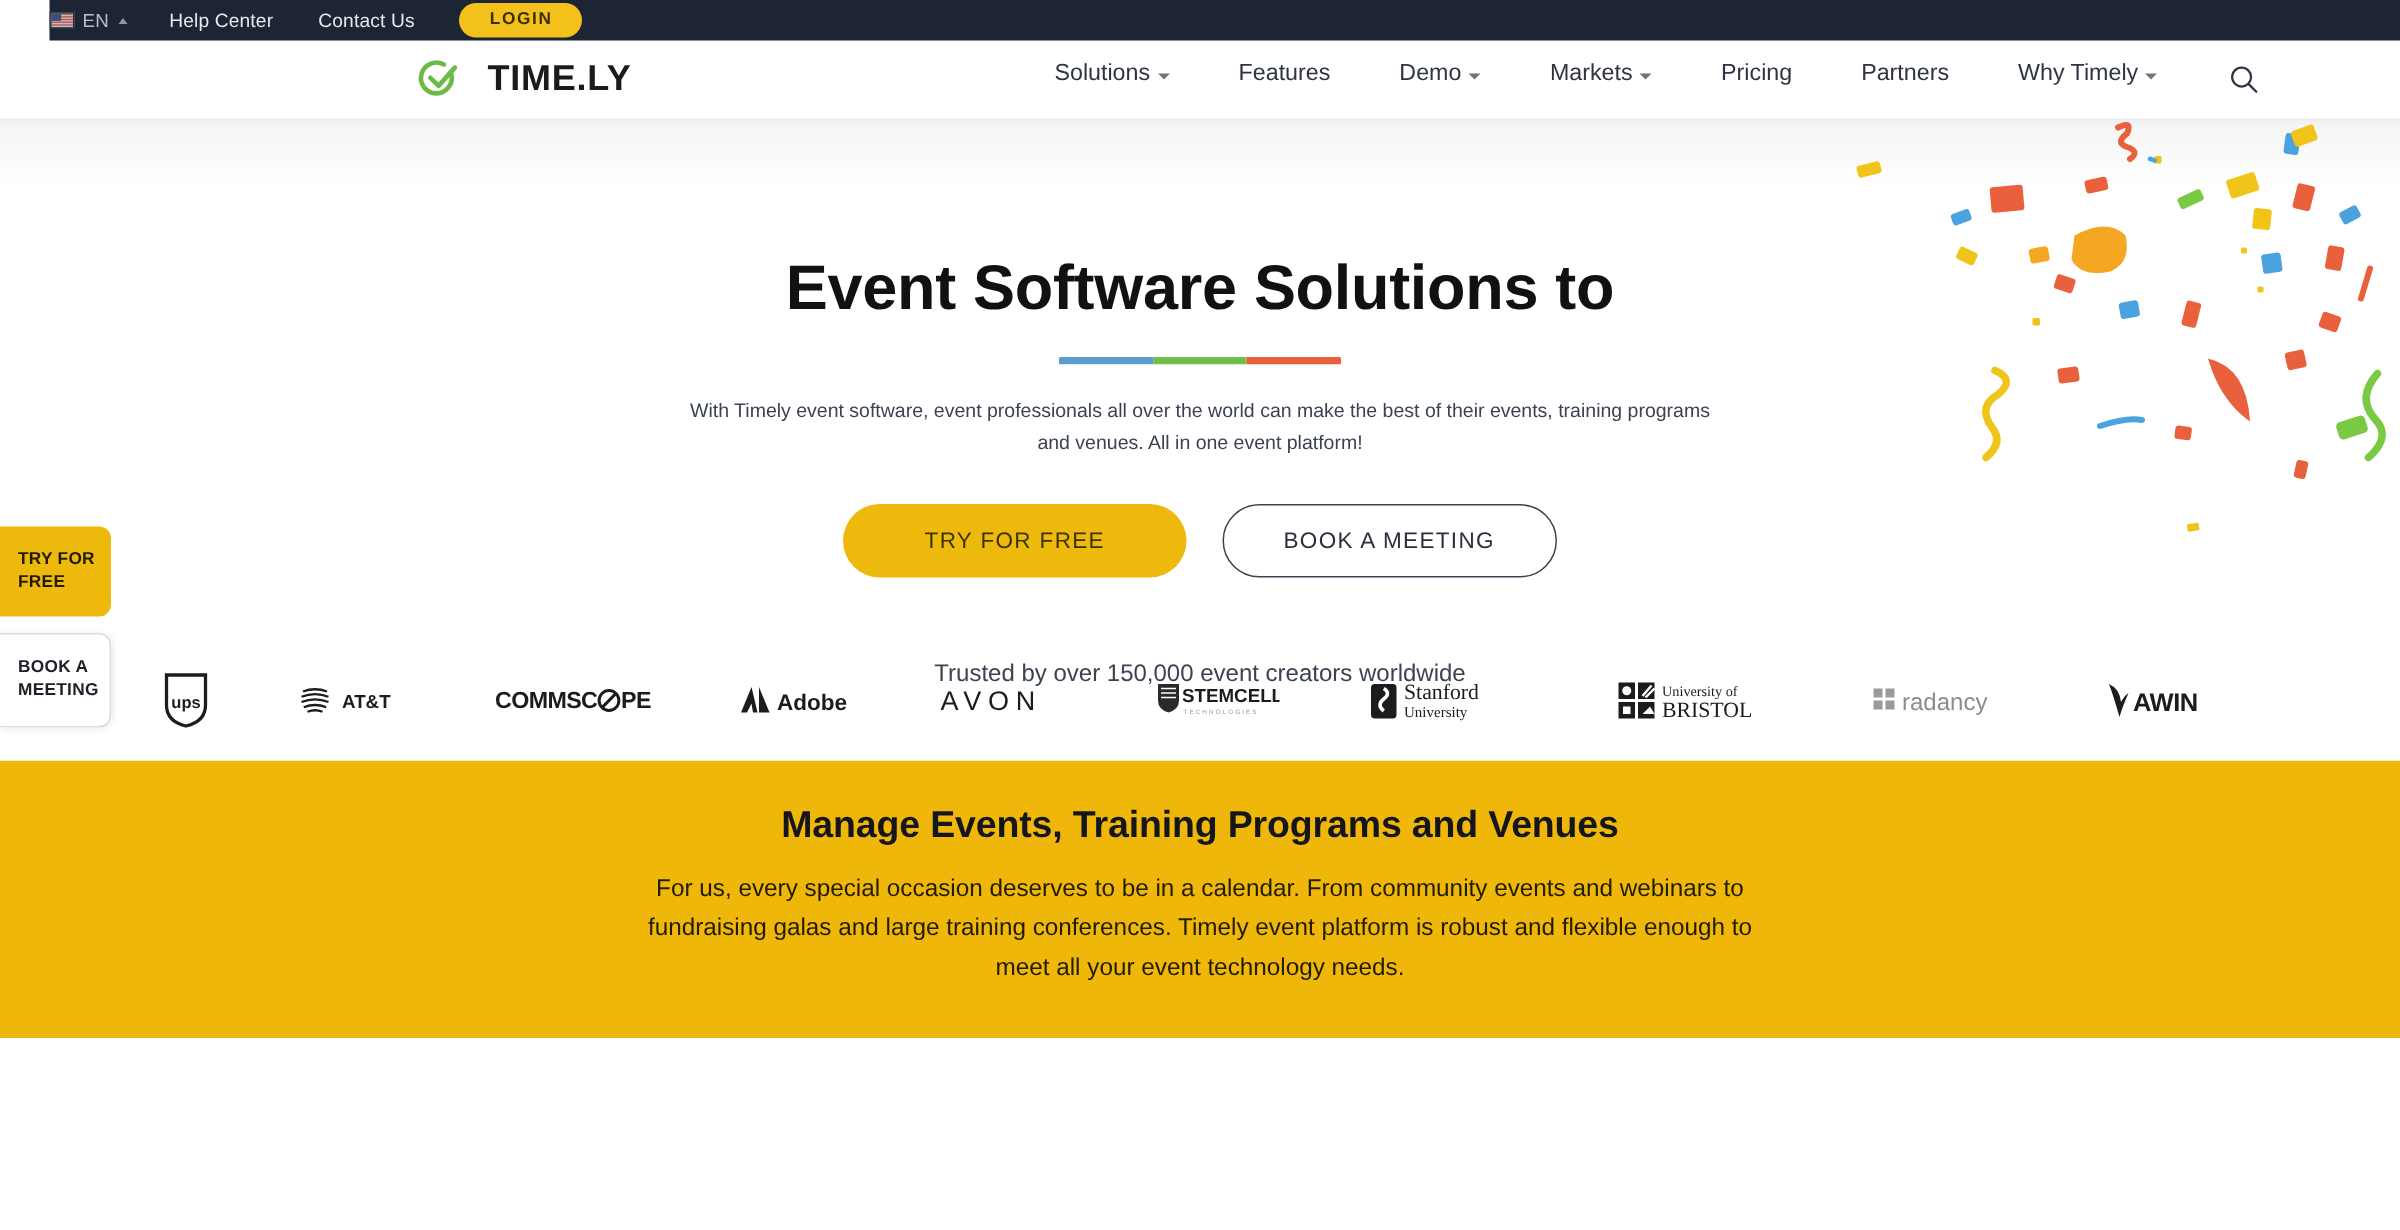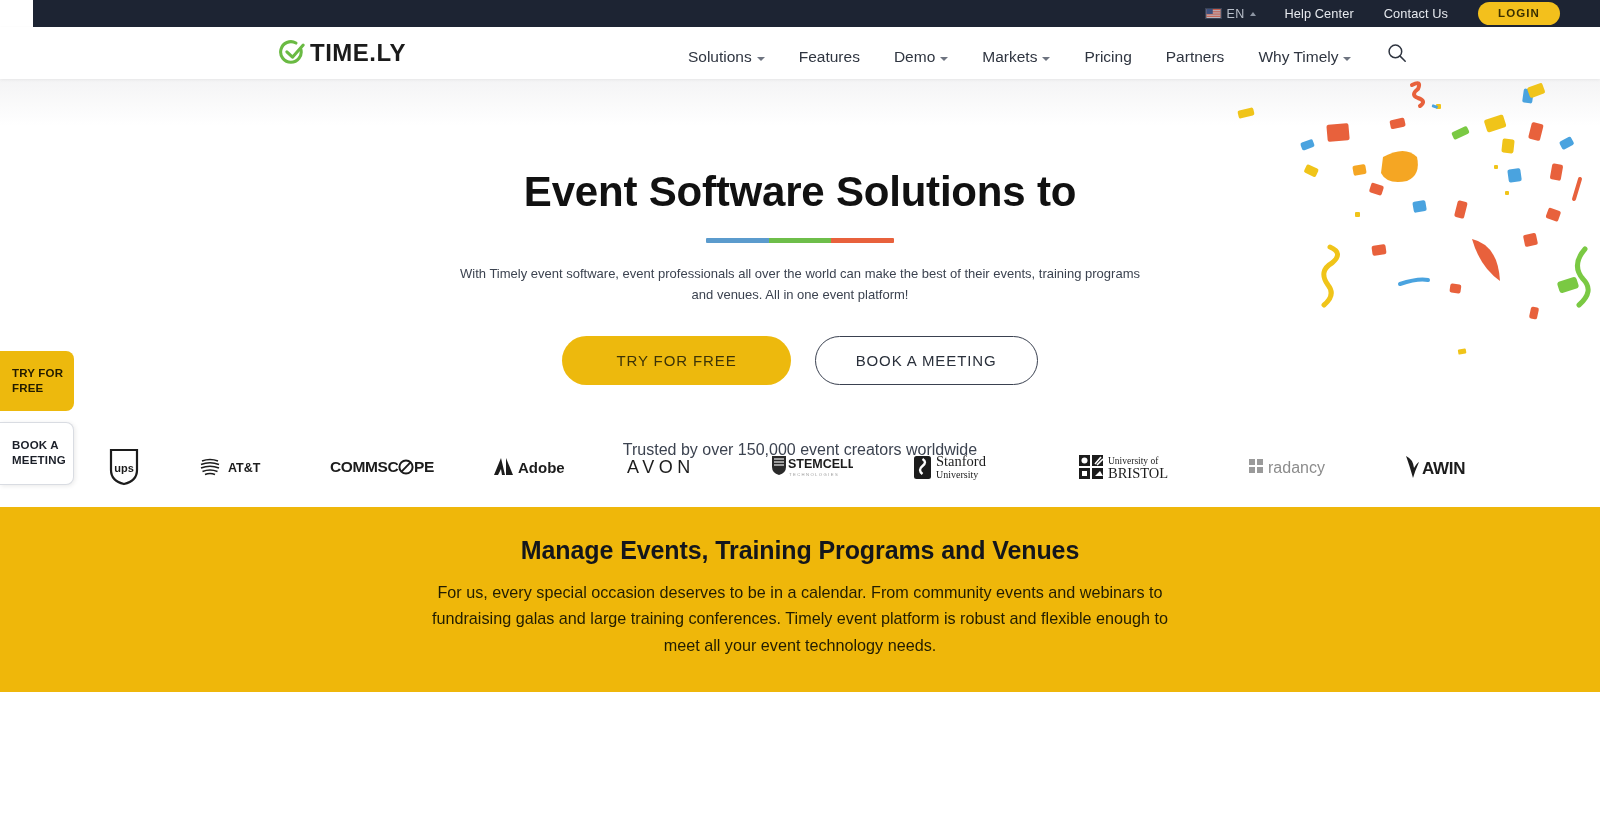--- a/index.html
+++ b/index.html
@@ -11,21 +11,20 @@
     background: #ffffff;
   }
   .page { position: relative; width: 1600px; height: 820px; overflow: hidden; }
 
   
   .topbar {
     height: 27px;
     background: #1d2433;
     display: flex;
     align-items: center;
-    justify-content: flex-end;
     padding-right: 40px;
     gap: 0px;
     position: relative;
     z-index: 40;
     margin-left: 33px;
   }
   .lang {
     display: flex; align-items: center; gap: 5px;
     margin-right: 28px; cursor: pointer;
   }
@@ -64,30 +63,30 @@
   .navbar {
     height: 52px;
     background: #ffffff;
     display: flex;
     align-items: center;
     position: relative;
     z-index: 35;
     box-shadow: 0 1px 3px rgba(0,0,0,.06);
   }
   .brand {
-    display: flex; align-items: center; gap: 4px;
+    display: flex; align-items: center; gap: 19px;
     margin-left: 278px; cursor: pointer; text-decoration: none;
   }
   .brand-mark { width: 28px; height: 28px; display: block; }
   .brand-text {
     font-size: 24px; font-weight: 700; color: #1b1b1b;
     letter-spacing: .5px; font-family: "Liberation Sans", sans-serif;
   }
   .nav-links {
-    display: flex; align-items: flex-end; gap: 0px;
+    display: flex; align-items: flex-start; gap: 12px;
     margin-left: 265px;
   }
   .nav-item {
     display: flex; align-items: center; gap: 5px;
     font-size: 15.5px; color: #2f3540;
     padding: 0 17px; cursor: pointer; text-decoration: none;
     white-space: nowrap;
   }
   .chev {
     width: 0; height: 0;

